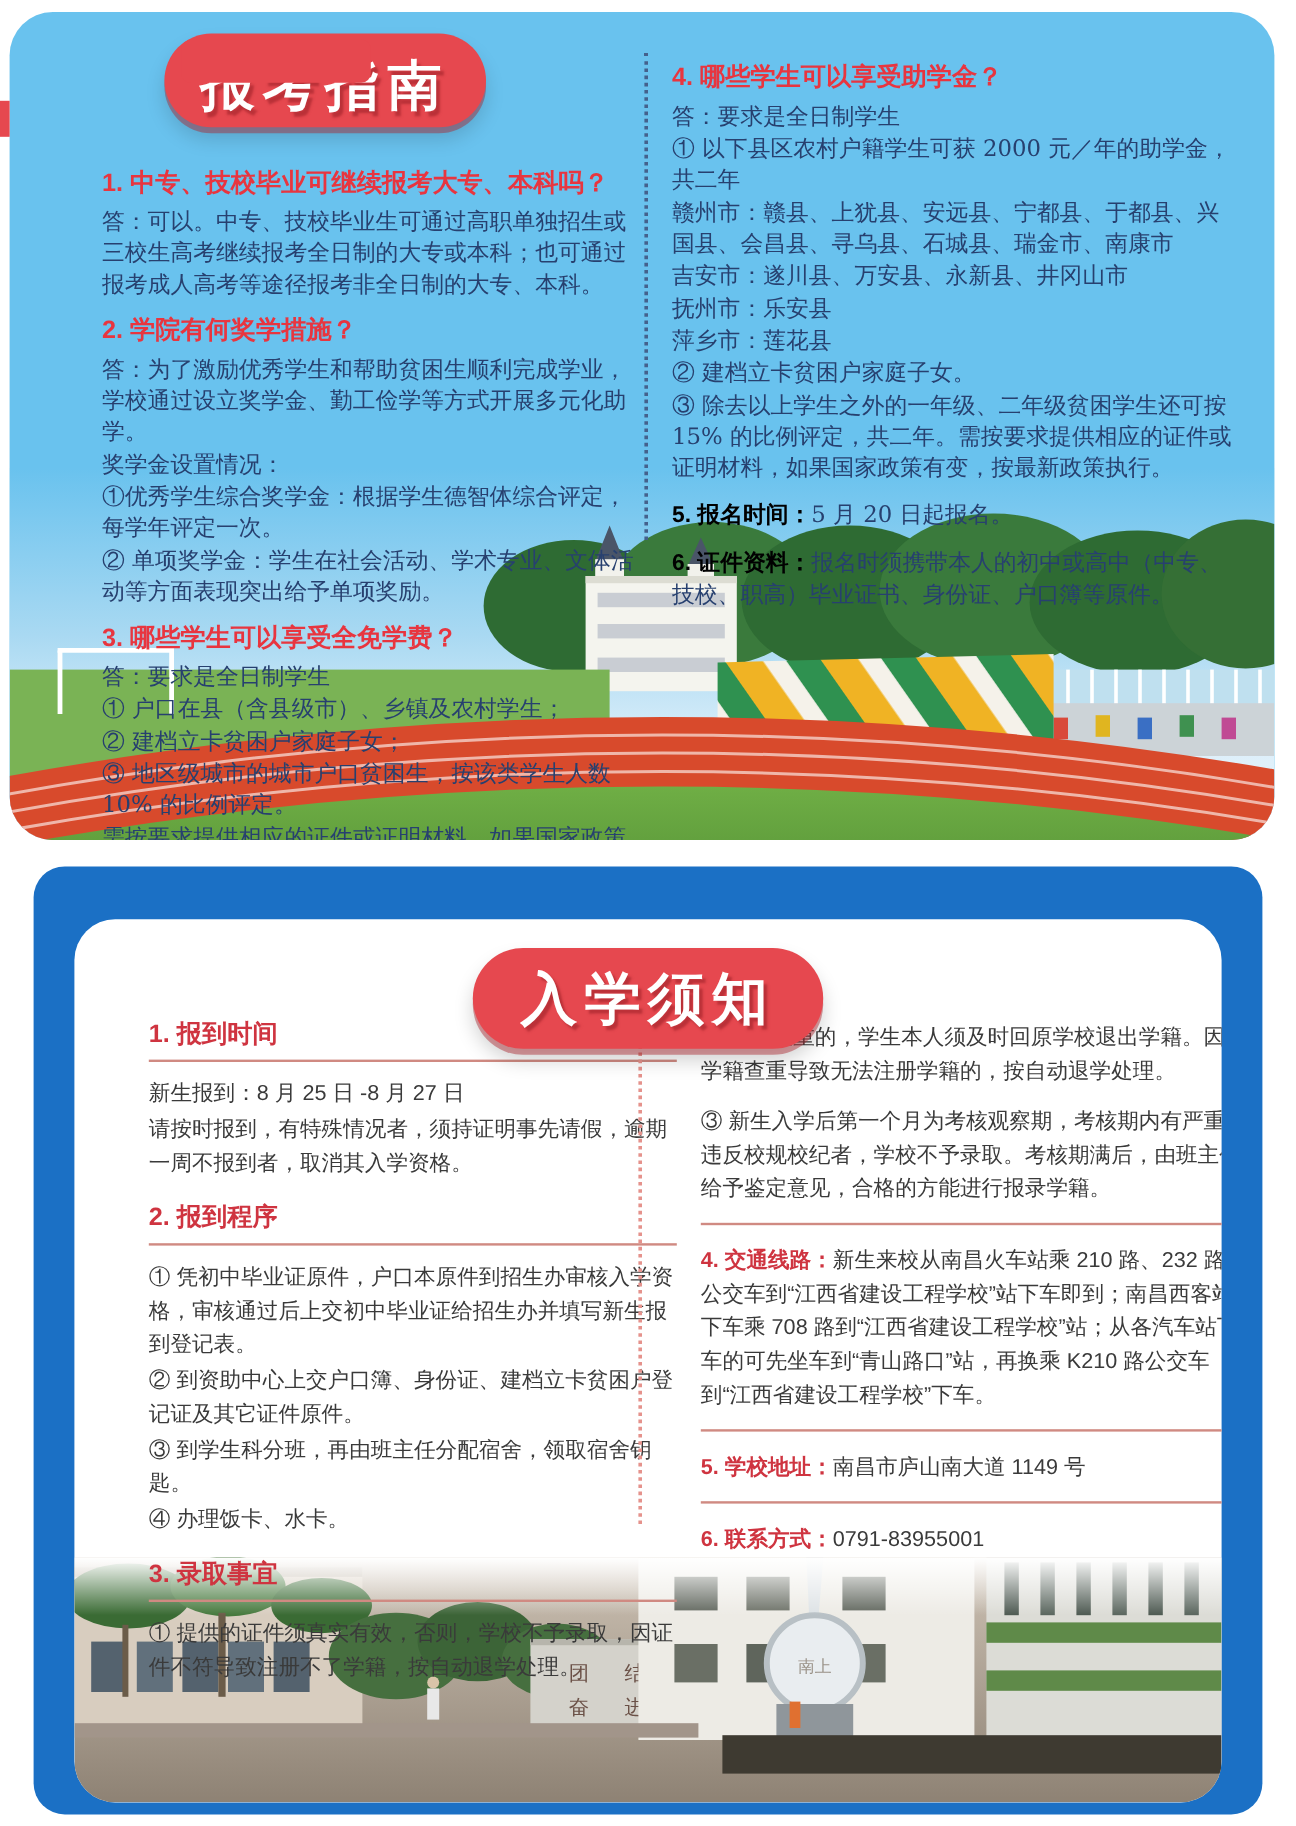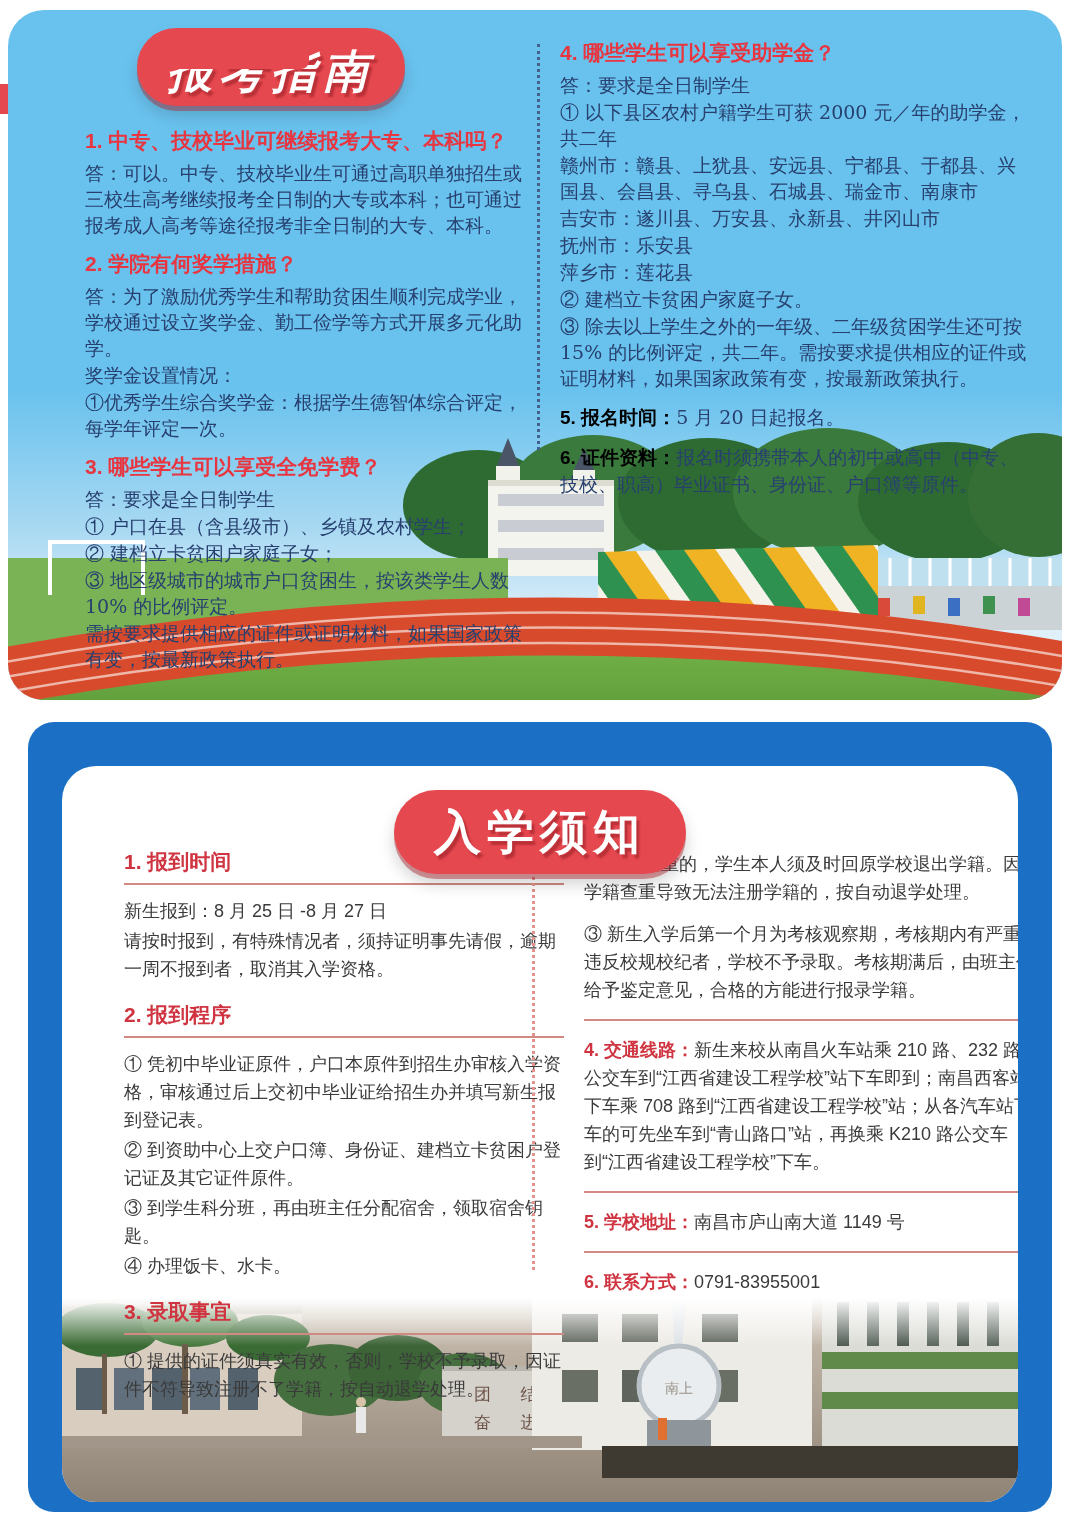--- a/index.html
+++ b/index.html
@@ -7,35 +7,35 @@
         font-family:"Liberation Sans",sans-serif;}
 
   
   .top-panel{position:absolute;left:8px;top:10px;width:1054px;height:690px;
              background:#69c2ee;border-radius:36px;overflow:hidden;}
   .edge-tab{position:absolute;left:0;top:84px;width:8px;height:30px;background:#e6484f;}
 
   .banner-guide{position:absolute;left:137px;top:28px;width:268px;height:78px;
         background:#e6484f;border-radius:40px;overflow:hidden;z-index:6;
         box-shadow:0 5px 0 rgba(170,38,46,.45), 0 10px 16px rgba(0,0,0,.15);
-        display:flex;align-items:center;justify-content:center;font-style:italic;}
+        display:flex;align-items:center;justify-content:center;}
   .banner-guide .btxt{color:#ffffff;font-weight:bold;font-size:45px;letter-spacing:7px;
         text-shadow:3px 4px 2px rgba(150,30,36,.55);padding-top:10px;}
   .banner-guide .cover{position:absolute;left:14px;top:5px;width:158px;height:36px;
         background:#e6484f;border-radius:8px;}
 
   .g-col{position:absolute;z-index:4;}
   .g-col-left{left:77px;top:118px;width:455px;}
   .g-col-right{left:552px;top:30px;width:472px;}
   .g-divider{position:absolute;left:529px;top:34px;height:406px;width:0;
              border-left:3px dotted #44618c;z-index:4;}
 
   .qt{color:#e8353f;font-weight:bold;font-size:21px;line-height:26px;margin:13px 0 6px;
       font-family:"Liberation Sans",sans-serif;}
-  .qt.first{margin-top:0;}
+  .qt.first{margin-top:12px;}
   .qb{color:#27406f;font-size:19px;line-height:26px;margin:0 0 1px;
       font-family:"DejaVu Serif","Liberation Serif",serif;}
   .qb .rh{color:#000000;font-weight:bold;font-family:"Liberation Sans",sans-serif;margin-top:12px;}
   .qb.blk{margin-top:13px;}
 
   
   .photo-top{position:absolute;left:0;top:380px;width:1054px;height:310px;z-index:1;}
 
   
   .bottom-outer{position:absolute;left:28px;top:722px;width:1024px;height:790px;
@@ -154,20 +154,21 @@
       <path d="M -60 326 Q 530 208 1114 320 L 1114 380 L -60 380 Z" fill="url(#grassG)"></path>
     </svg>
 
     <div class="g-col g-col-left">
       <div class="qt first">1. 中专、技校毕业可继续报考大专、本科吗？</div>
       <p class="qb">答：可以。中专、技校毕业生可通过高职单独招生或三校生高考继续报考全日制的大专或本科；也可通过报考成人高考等途径报考非全日制的大专、本科。</p>
       <div class="qt">2. 学院有何奖学措施？</div>
       <p class="qb">答：为了激励优秀学生和帮助贫困生顺利完成学业，学校通过设立奖学金、勤工俭学等方式开展多元化助学。</p>
       <p class="qb">奖学金设置情况：</p>
       <p class="qb">①优秀学生综合奖学金：根据学生德智体综合评定，每学年评定一次。</p>
+      <p class="qb">② 单项奖学金：学生在社会活动、学术专业、文体活动等方面表现突出给予单项奖励。</p>
       <div class="qt">3. 哪些学生可以享受全免学费？</div>
       <p class="qb">答：要求是全日制学生</p>
       <p class="qb">① 户口在县（含县级市）、乡镇及农村学生；</p>
       <p class="qb">② 建档立卡贫困户家庭子女；</p>
       <p class="qb">③ 地区级城市的城市户口贫困生，按该类学生人数 10% 的比例评定。</p>
       <p class="qb">需按要求提供相应的证件或证明材料，如果国家政策有变，按最新政策执行。</p>
     </div>
 
     <div class="g-col g-col-right">
       <div class="qt first">4. 哪些学生可以享受助学金？</div>

